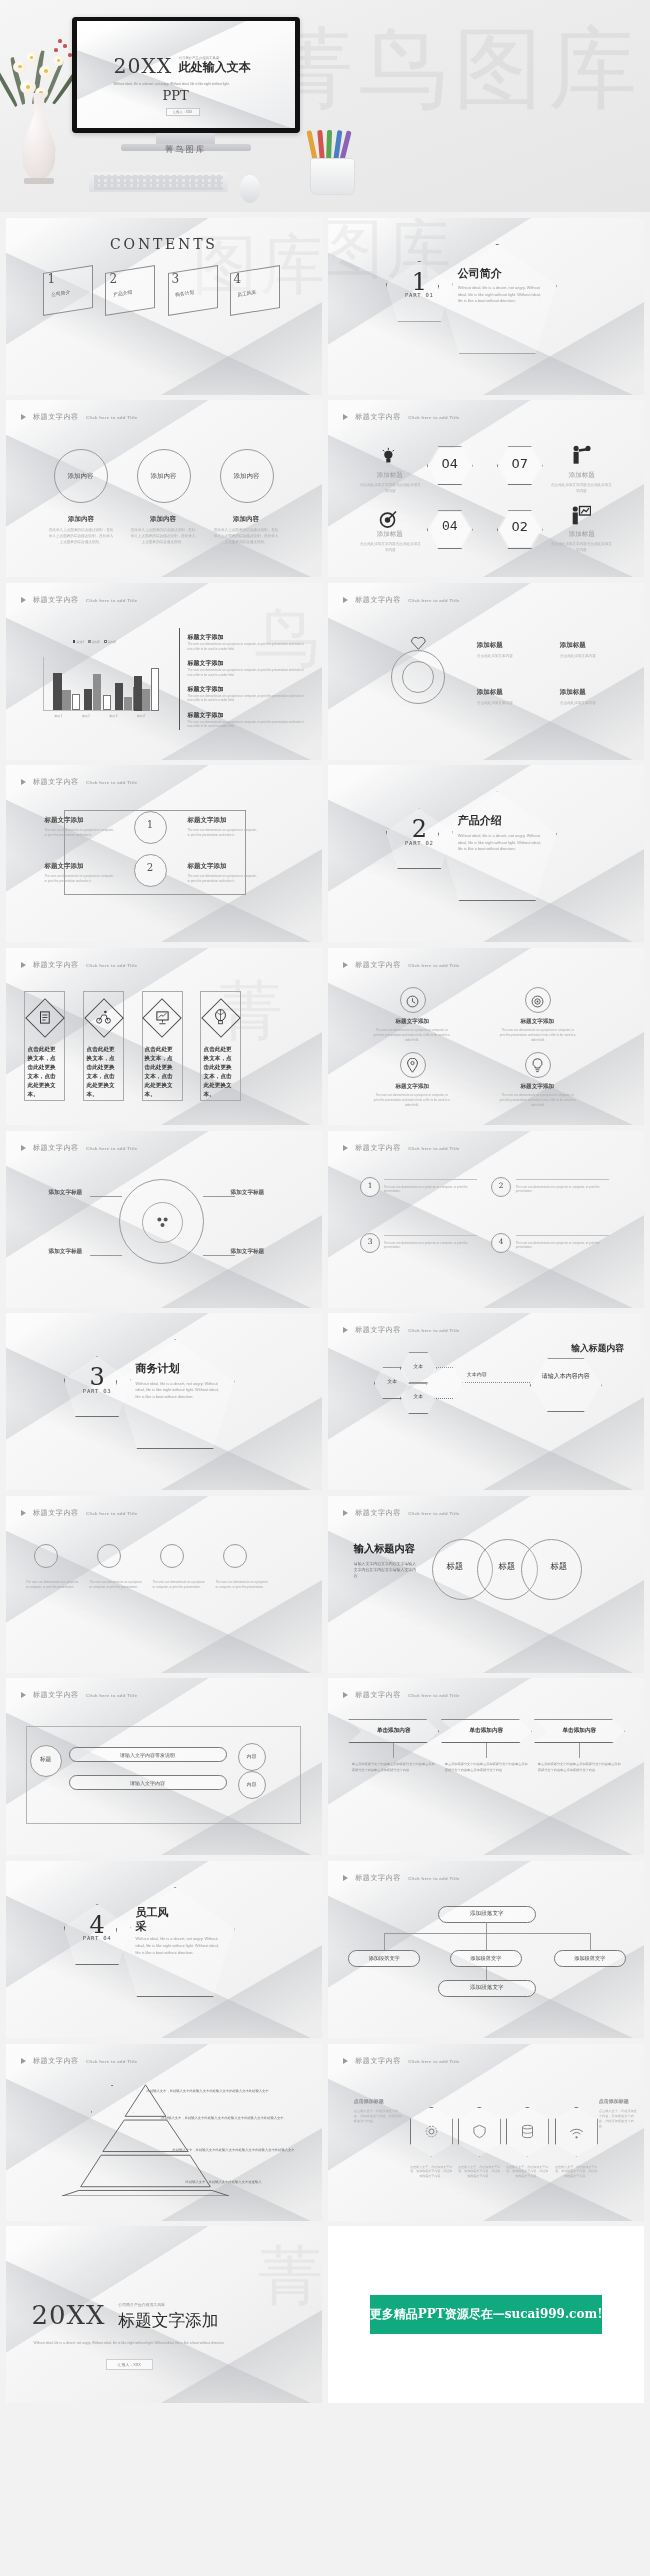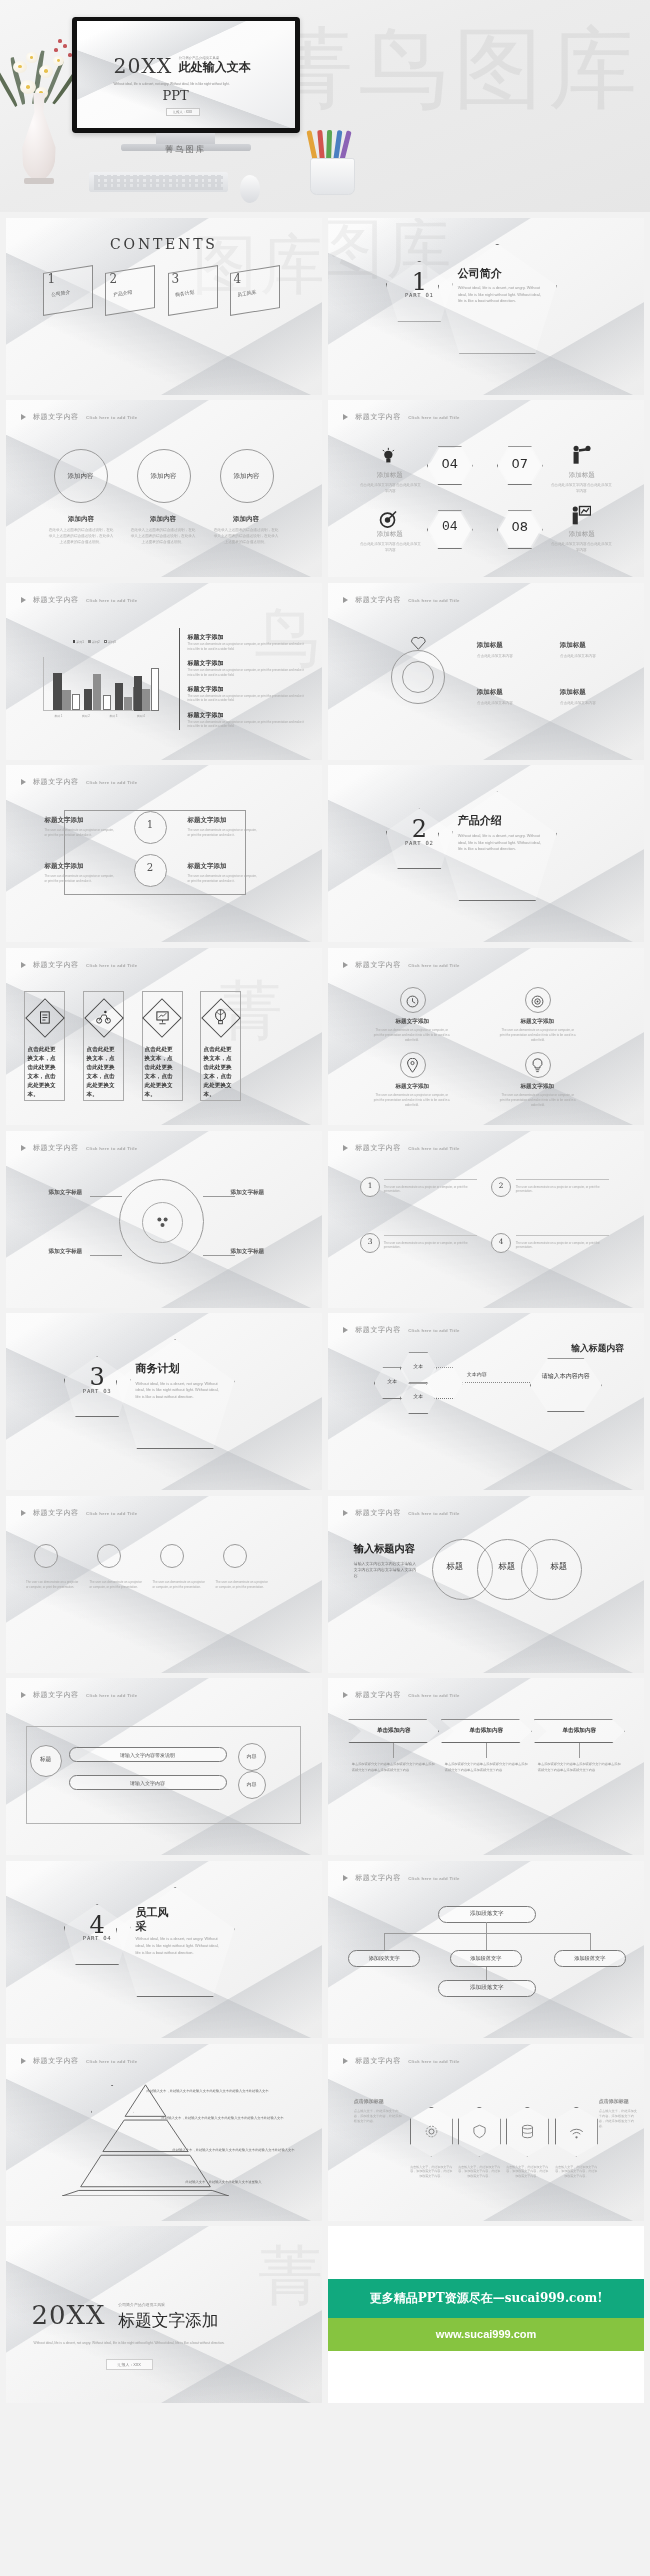--- a/index.html
+++ b/index.html
@@ -94,21 +94,21 @@
   .ctxt{text-align:center;}
   .bar{position:absolute;bottom:0;width:8.4px;}
   .diamond{position:absolute;border:0.9px solid #4a4a4a;transform:rotate(45deg);}
   .arrowbox{position:absolute;border:0.9px solid #6b6b6b;background:rgba(255,255,255,.35);
      clip-path:polygon(0 0,86% 0,100% 50%,86% 100%,0 100%,14% 50%);}
   .pill{position:absolute;border:0.9px solid #7a7a7a;border-radius:8.4px;background:rgba(255,255,255,.45);
      display:flex;align-items:center;justify-content:center;}
   .ln{position:absolute;background:#9a9a9a;}
   
   .close-slide{background:linear-gradient(145deg,#fdfdfd,#f2f2f2 60%,#e9e9e9);}
-  .promo{position:absolute;inset:0;background:#fff;display:flex;flex-direction:column;justify-content:center;}
+  .promo{position:absolute;inset:0;background:#fff;display:flex;flex-direction:column;justify-content:center;align-items:center;}
   .promo-a{height:39px;display:flex;align-items:center;justify-content:center;color:#fff;
      font-size:12px;font-weight:bold;font-family:"DejaVu Serif",serif;}
   .promo-b{height:33px;display:flex;align-items:center;justify-content:center;color:#fff;
      font-size:11px;font-weight:bold;}
 </style>
 </head>
 <body>
 
 <div class="hero">
   <div class="wm">菁鸟图库</div>
@@ -254,21 +254,21 @@
         </div>
     <div class="hex" style="left:99px;top:110px;width:46px;height:39px">
           <div class="hex-in"></div>
         </div>
     <div class="hex" style="left:169px;top:110px;width:46px;height:39px">
           <div class="hex-in"></div>
         </div>
     <div style="position:absolute;left:99px;top:56px;width:46px;text-align:center;font-size:13px;color:#2d2d2d;font-family:'DejaVu Sans',sans-serif">04</div>
     <div style="position:absolute;left:169px;top:56px;width:46px;text-align:center;font-size:13px;color:#2d2d2d;font-family:'DejaVu Sans',sans-serif">07</div>
     <div style="position:absolute;left:99px;top:119px;width:46px;text-align:center;font-size:13px;color:#2d2d2d;font-family:Liberation Mono, monospace">04</div>
-    <div style="position:absolute;left:169px;top:119px;width:46px;text-align:center;font-size:13px;color:#2d2d2d;font-family:'DejaVu Sans',sans-serif">08</div>
+    <div style="position:absolute;left:169px;top:119px;width:46px;text-align:center;font-size:13px;color:#2d2d2d;font-family:'DejaVu Sans',sans-serif">02</div>
 
     <div style="position:absolute;left:52px;top:46px;width:16.7px;height:20.4px">
       <svg viewBox="0 0 24 24" width="16.7" height="20.4">
             <circle cx="12" cy="10" r="6" fill="#2e2e2e"></circle>
             <rect x="9" y="16" width="6" height="5" fill="#2e2e2e"></rect>
             <g stroke="#2e2e2e" stroke-width="1.4">
               <line x1="12" y1="0" x2="12" y2="3"></line>
               <line x1="4" y1="3" x2="6" y2="5"></line>
               <line x1="20" y1="3" x2="18" y2="5"></line>
             </g>
@@ -805,19 +805,18 @@
         <div style="font-family:'DejaVu Serif',serif;font-size:16.7px;color:#2b2b2b;margin-top:1.9px">标题文字添加</div>
       </span>
     </div>
     <div style="position:absolute;left:28px;top:115px;width:223px;font-size:3.3px;color:#9c9c9c;line-height:1.6">Without ideal, life is a desert, not angry. Without ideal, life is like night without light. Without ideal, life is like a boat without direction.</div>
     <div style="position:absolute;left:100px;top:133px;border:0.9px solid #cfcfcf;background:rgba(255,255,255,.7);padding:1.9px 11px;font-size:3.9px;color:#7d7d7d">汇报人：XXX</div>
   </div>
 
   <div class="slide">
     <div class="promo">
       <div class="promo-a" id="promoA" style="background: rgb(17, 169, 126);">更多精品PPT资源尽在—sucai999.com!</div>
-      <div class="promo-b" id="promoB" style="background: rgb(134, 196, 64);">www.sucai999.com</div>
     </div>
   </div>
 </div>
 
 </div>
 
 
 </body></html>

